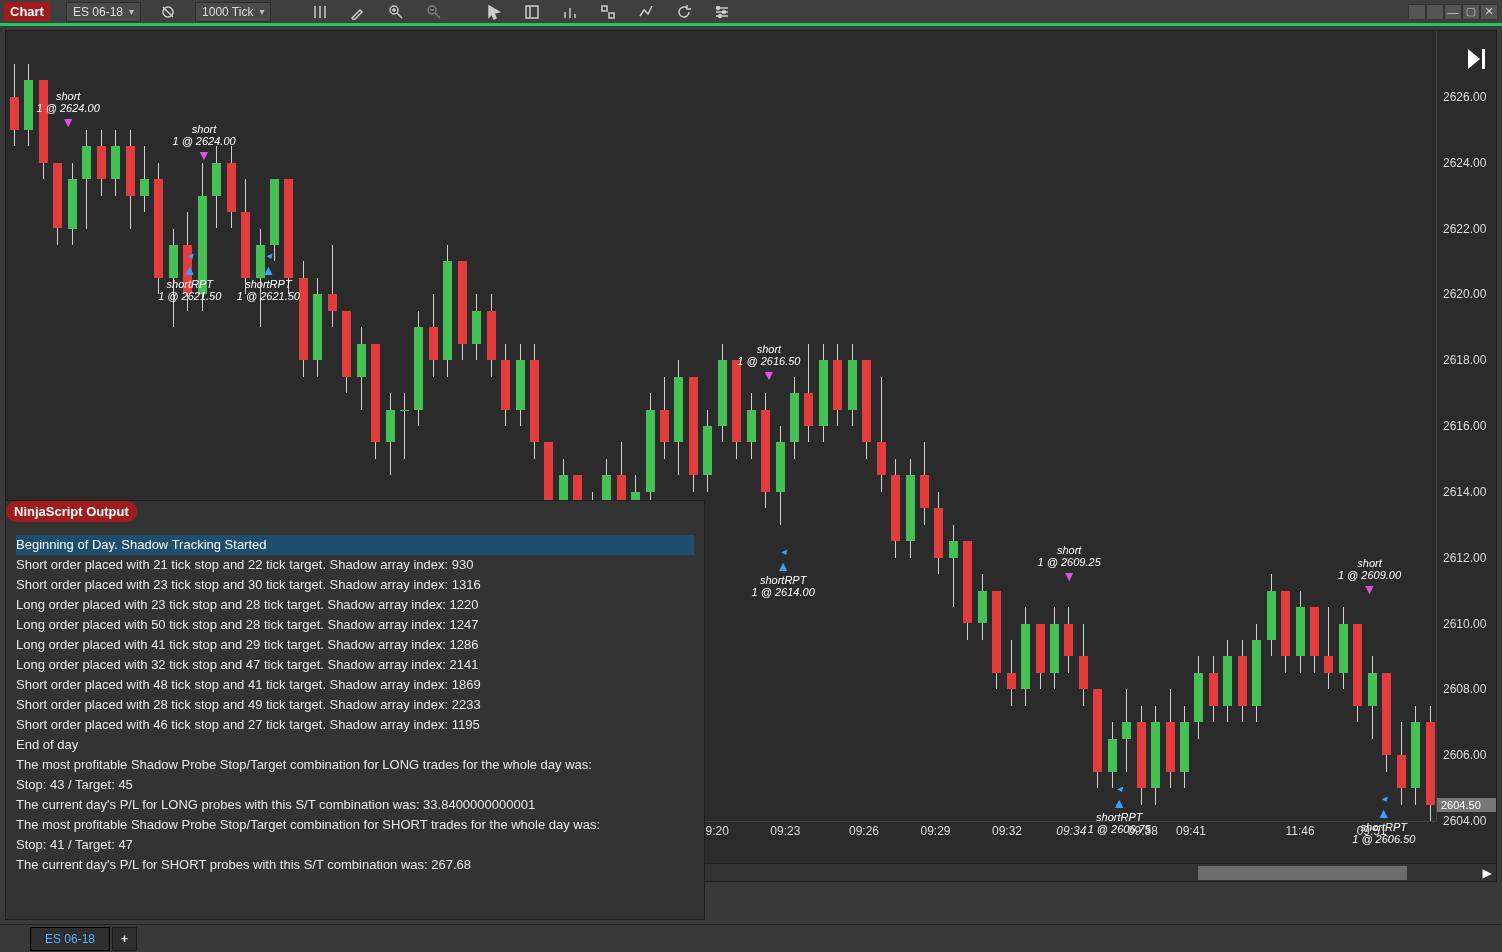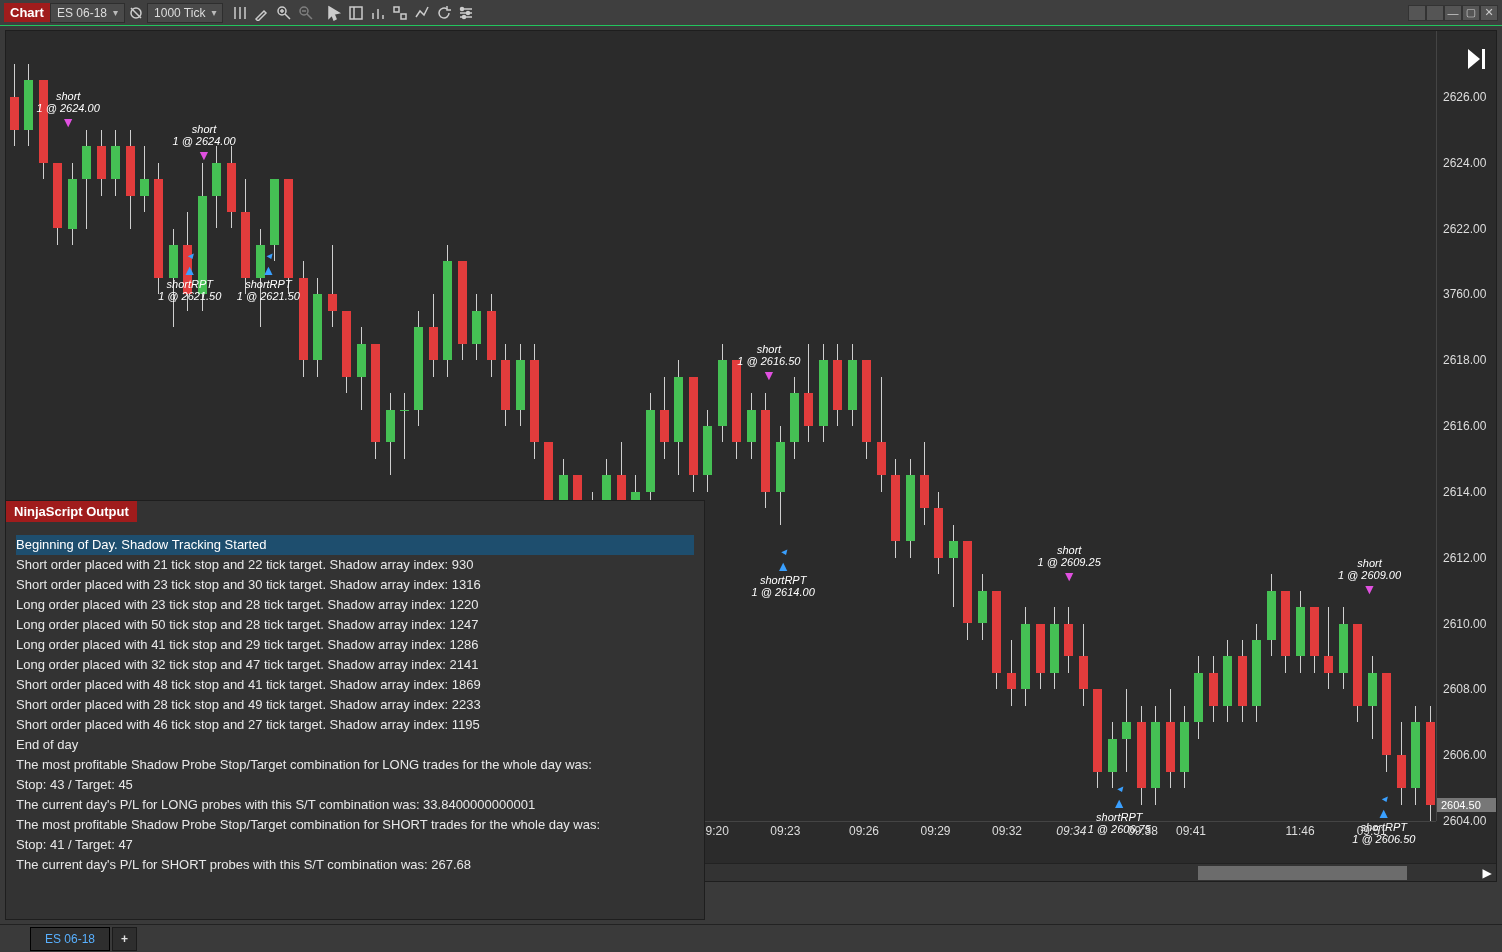--- a/index.html
+++ b/index.html
@@ -1,20 +1,20 @@
 <!DOCTYPE html>
 <html><head>
 <meta charset="utf-8">
 <style>
   * { margin:0; padding:0; box-sizing:border-box; }
   html,body { width:1502px; height:952px; background:#3a3a3a; font-family:Arial,Helvetica,sans-serif; color:#e0e0e0; font-size:12px; overflow:hidden; }
   .app { position:relative; width:100%; height:100%; }
 
   
-  .topbar { display:flex; align-items:center; height:26px; background:#3f3f3f; border-bottom:1px solid #22c55e; gap:0; padding:0 4px; }
+  .topbar { display:flex; align-items:center; height:26px; background:#3f3f3f; border-bottom:3px solid #22c55e; gap:16px; padding:0 4px; }
   .chart-tag { background:#a01c1c; color:#fff; padding:2px 6px; font-size:13px; font-weight:bold; }
   .dropdown { background:#4a4a4a; color:#ddd; border:1px solid #2e2e2e; height:20px; display:flex; align-items:center; padding:0 6px; gap:6px; cursor:pointer; }
   .chev { font-size:10px; color:#bbb; }
   .tb-icon { width:22px; height:22px; display:flex; align-items:center; justify-content:center; color:#ddd; cursor:pointer; }
   .tb-icon svg { stroke:#ccc; fill:none; stroke-width:1.5; }
   .tb-sep { width:6px; }
   .winbtns { margin-left:auto; display:flex; gap:0; }
   .winbtn { width:18px; height:16px; background:#555; border:1px solid #333; display:flex; align-items:center; justify-content:center; cursor:pointer; font-size:11px; color:#ccc; }
 
   
@@ -39,21 +39,21 @@
 
   .goto-last { position:absolute; top:14px; right:8px; color:#ffffff; cursor:pointer; }
 
   
   .hscroll { position:absolute; left:0; right:0; bottom:0; height:18px; background:#333; border-top:1px solid #222; }
   .hscroll .thumb { position:absolute; top:2px; height:14px; background:#6c6c6c; }
   .hscroll .arrow-r { position:absolute; right:2px; top:2px; width:14px; height:14px; color:#fff; display:flex; align-items:center; justify-content:center; cursor:pointer; }
 
   
   .output { position:absolute; left:5px; top:500px; width:700px; height:420px; background:#333; border:1px solid #1e1e1e; z-index:5; }
-  .output-head { display:inline-block; background:#a01c1c; color:#fff; padding:3px 8px; font-size:13px; font-weight:bold; }
+  .output-head { display:inline-block; background:#a01c1c; color:#fff; padding:3px 8px; font-size:13px; font-weight:bold;border-radius:10px; }
   .output-body { position:absolute; top:34px; left:10px; right:10px; bottom:8px; overflow:hidden; }
   .olines { font-size:13px; line-height:20px; color:#e8e8e8; }
   .olines .sel { background:#1e4e6e; color:#fff; }
 
   
   .tabs { position:absolute; left:0; right:0; bottom:0; height:28px; background:#3a3a3a; display:flex; align-items:center; padding-left:30px; gap:2px; border-top:1px solid #222; }
   .tab { background:#2e2e2e; border:1px solid #1b1b1b; padding:4px 14px; color:#e0e0e0; cursor:pointer; }
   .tab.active { color:#58b0ff; border-color:#000; }
   .tab.add { padding:4px 8px; font-weight:bold; }
 
@@ -594,21 +594,21 @@
       </div>
     <div class="yaxis" id="yaxis">
         <div class="yaxis-tick" style="top: 790px;">2604.00</div>
         <div class="yaxis-tick" style="top: 724.167px;">2606.00</div>
         <div class="yaxis-tick" style="top: 658.333px;">2608.00</div>
         <div class="yaxis-tick" style="top: 592.5px;">2610.00</div>
         <div class="yaxis-tick" style="top: 526.667px;">2612.00</div>
         <div class="yaxis-tick" style="top: 460.833px;">2614.00</div>
         <div class="yaxis-tick" style="top: 395px;">2616.00</div>
         <div class="yaxis-tick" style="top: 329.167px;">2618.00</div>
-        <div class="yaxis-tick" style="top: 263.333px;">3760.00</div>
+        <div class="yaxis-tick" style="top: 263.333px;">2620.00</div>
         <div class="yaxis-tick" style="top: 197.5px;">2622.00</div>
         <div class="yaxis-tick" style="top: 131.667px;">2624.00</div>
         <div class="yaxis-tick" style="top: 65.8333px;">2626.00</div>
         <div class="price-marker" style="top: 773.542px;">2604.50</div>
       </div>
     <div class="xaxis" id="xaxis">
         <div class="xaxis-tick" style="left: 707.85px;">09:20</div>
         <div class="xaxis-tick" style="left: 779.35px;">09:23</div>
         <div class="xaxis-tick" style="left: 858px;">09:26</div>
         <div class="xaxis-tick" style="left: 929.5px;">09:29</div>

